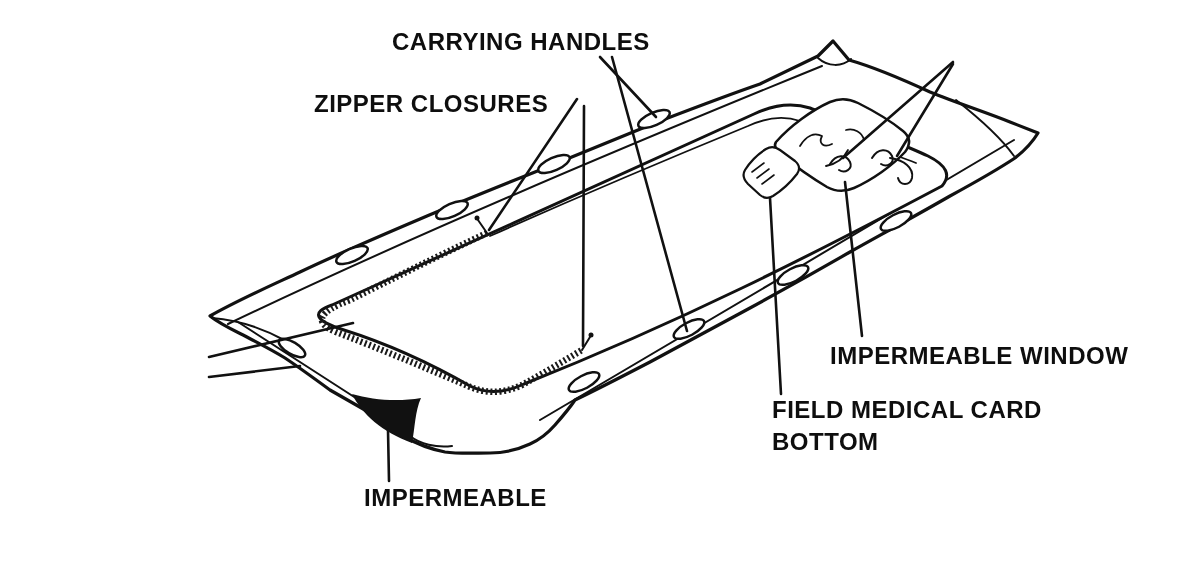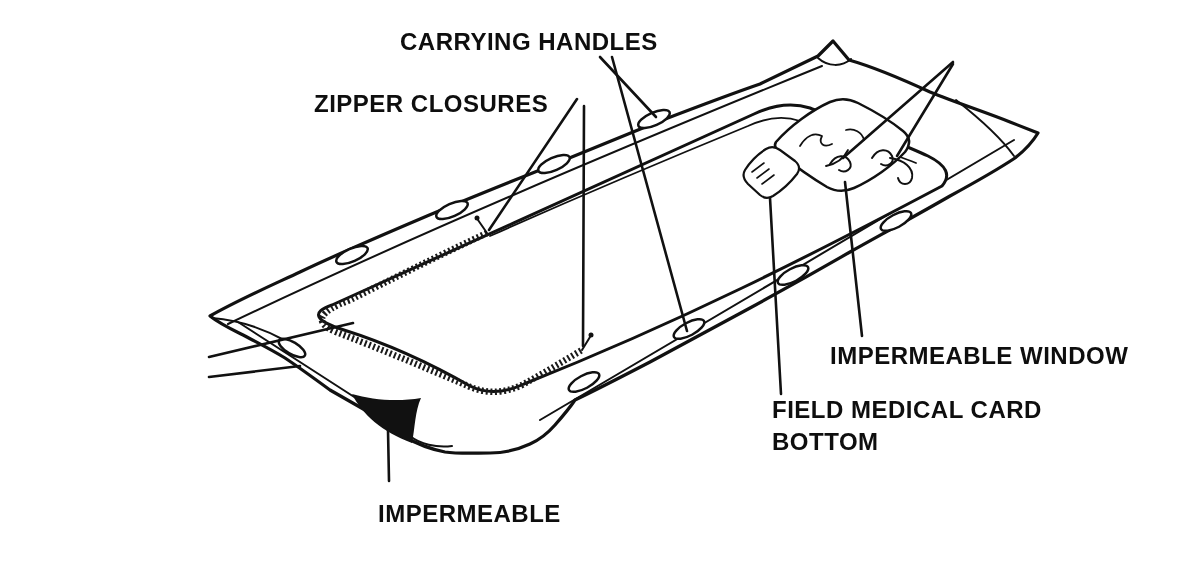--- a/index.html
+++ b/index.html
@@ -163,30 +163,30 @@
       <line x1="953" y1="62" x2="843" y2="158"></line>
       <line x1="953" y1="64" x2="897" y2="156"></line>
       <line x1="209" y1="357" x2="353" y2="323"></line>
       <line x1="209" y1="377" x2="300" y2="366"></line>
       <line x1="862" y1="336" x2="845" y2="182"></line>
       <line x1="781" y1="394" x2="770" y2="198"></line>
       <line x1="389" y1="481" x2="388" y2="430"></line>
     </g>
   </svg>
 
-  <div class="lbl" style="left:392px; top:26px;margin-left:8px;">CARRYING HANDLES</div>
+  <div class="lbl" style="left:392px; top:26px;">CARRYING HANDLES</div>
 
   <div class="lbl" style="left:314px; top:88px;">ZIPPER CLOSURES</div>
 
 
 
   <div class="lbl" style="left:830px; top:340px;">IMPERMEABLE WINDOW</div>
 
   <div class="lbl center" style="left:772px; top:394px; width:300px;">
     <span>FIELD MEDICAL CARD</span>
     <span>BOTTOM</span>
   </div>
 
-  <div class="lbl" style="left:378px; top:482px;margin-top:16px;">
+  <div class="lbl" style="left:364px; top:482px;">
     <span>IMPERMEABLE</span>
   </div>
 
 </div>
 
 </body></html>

